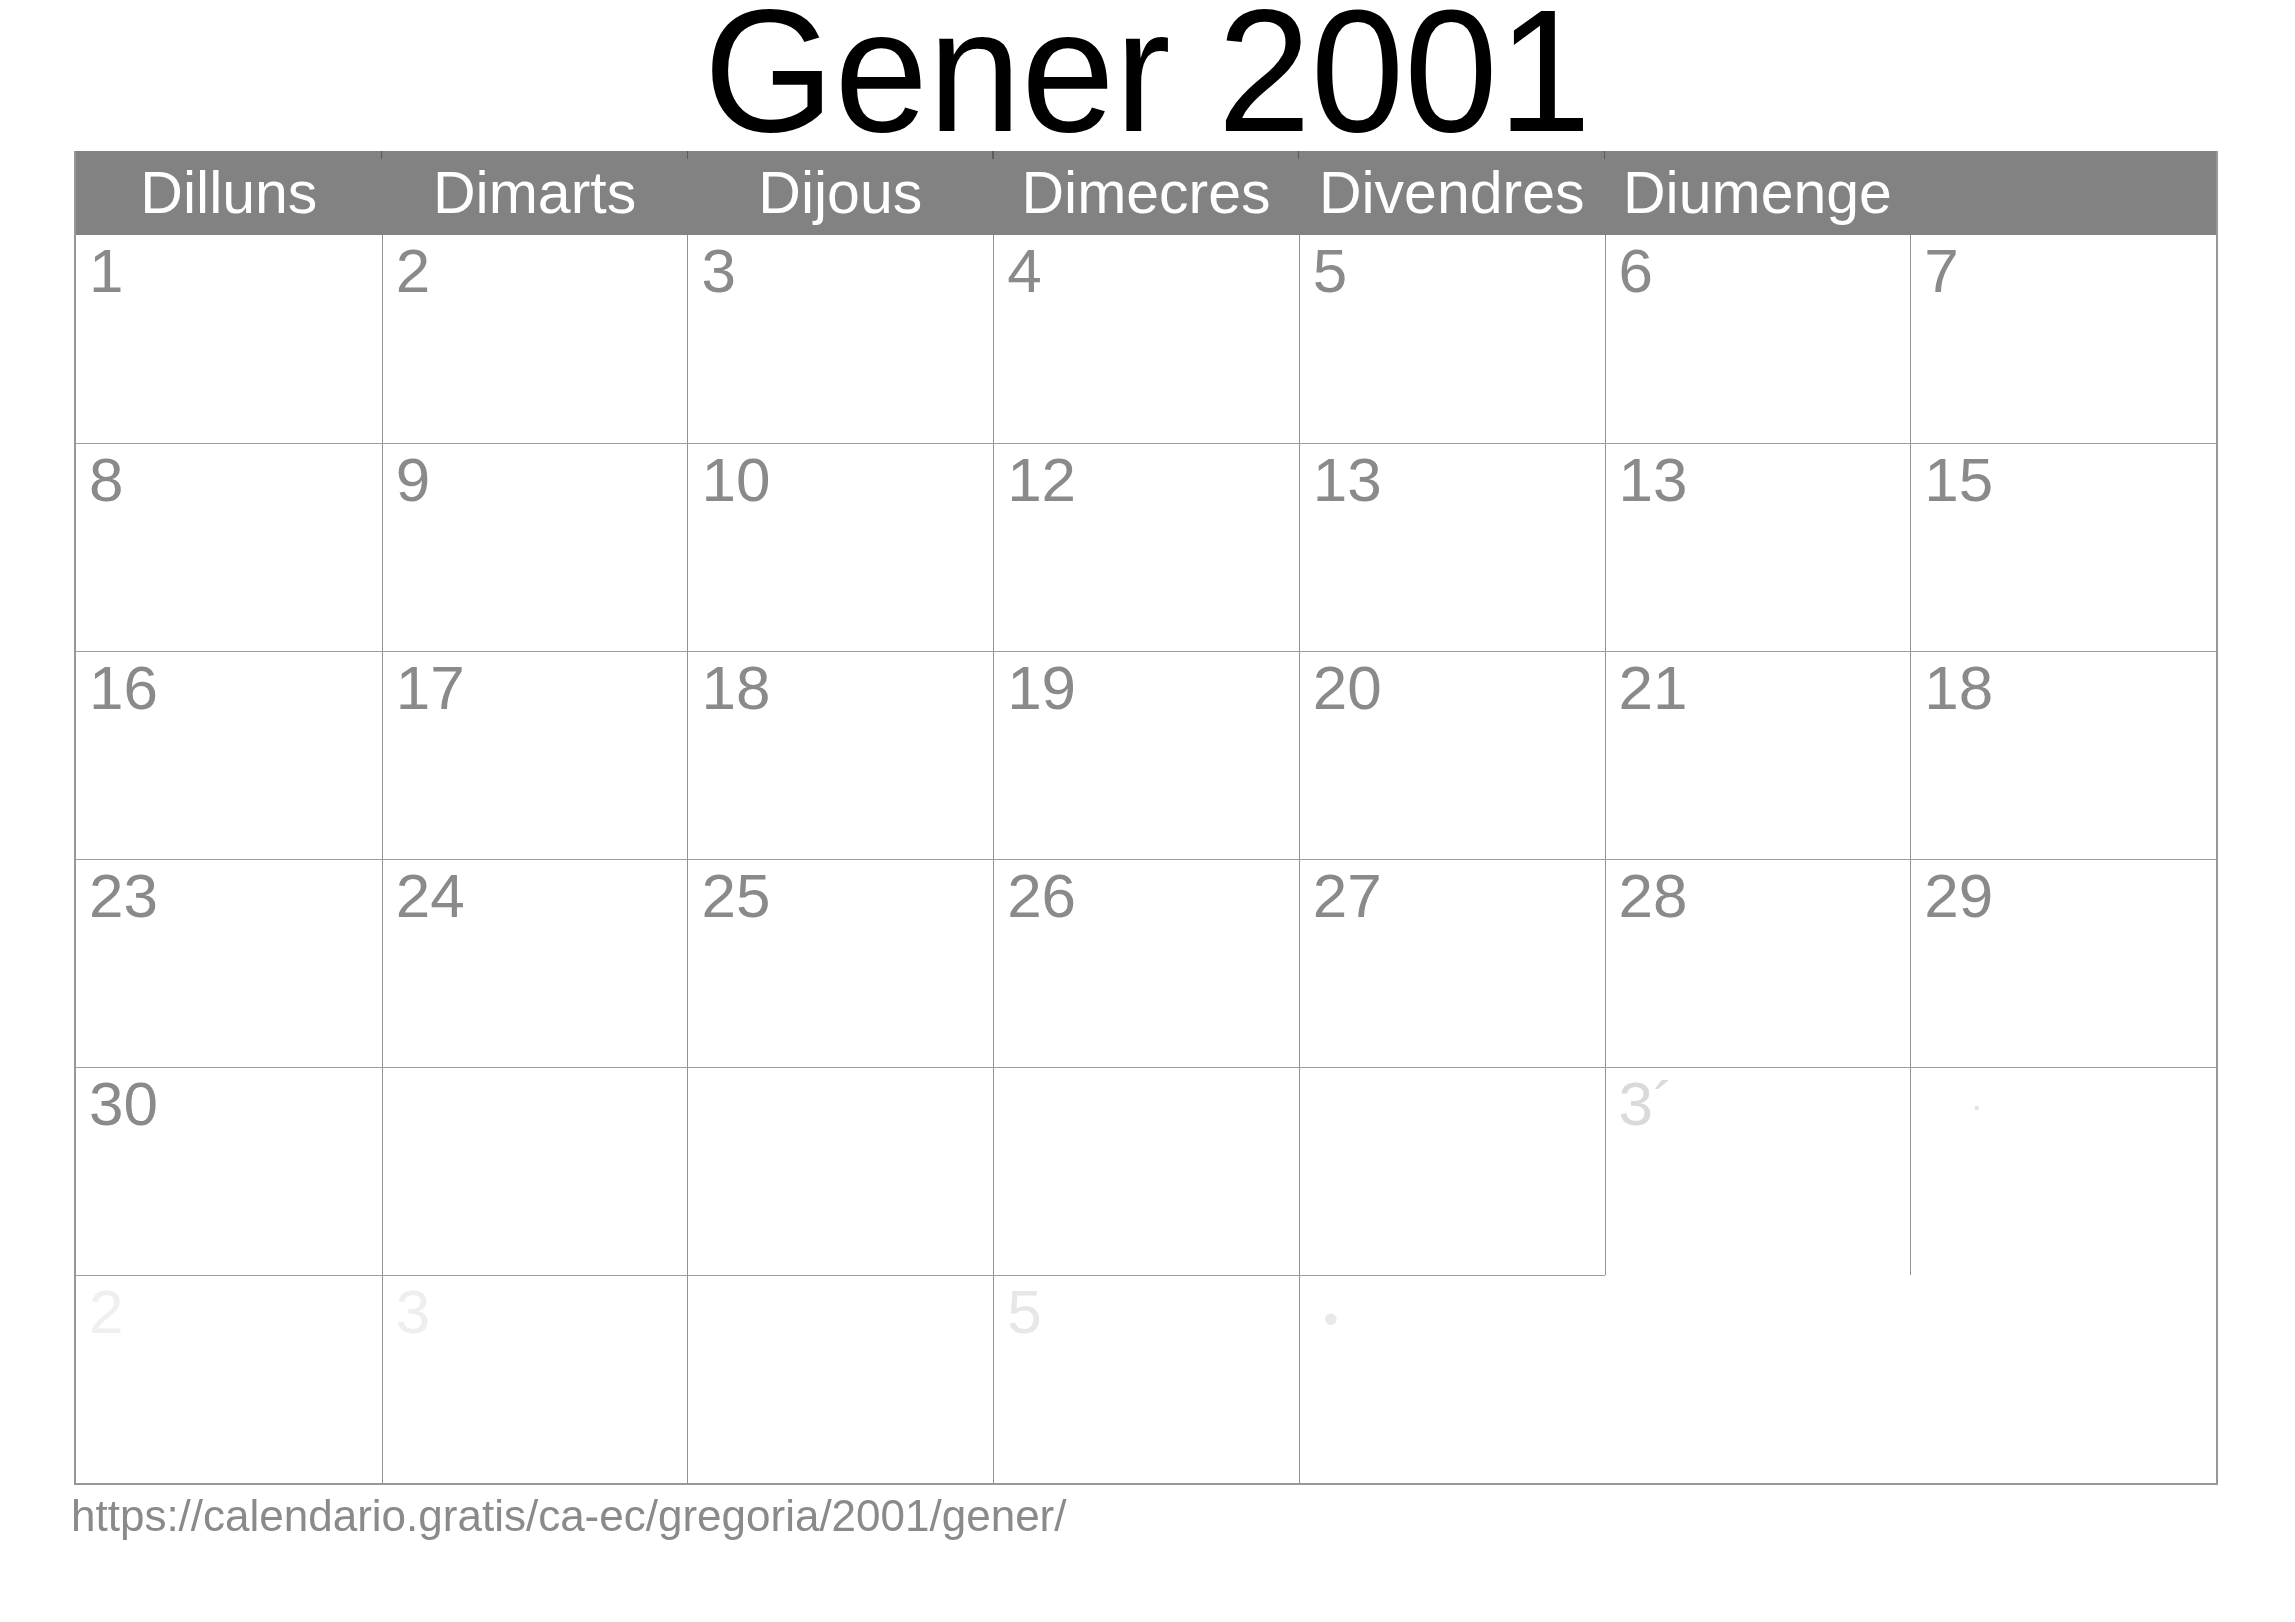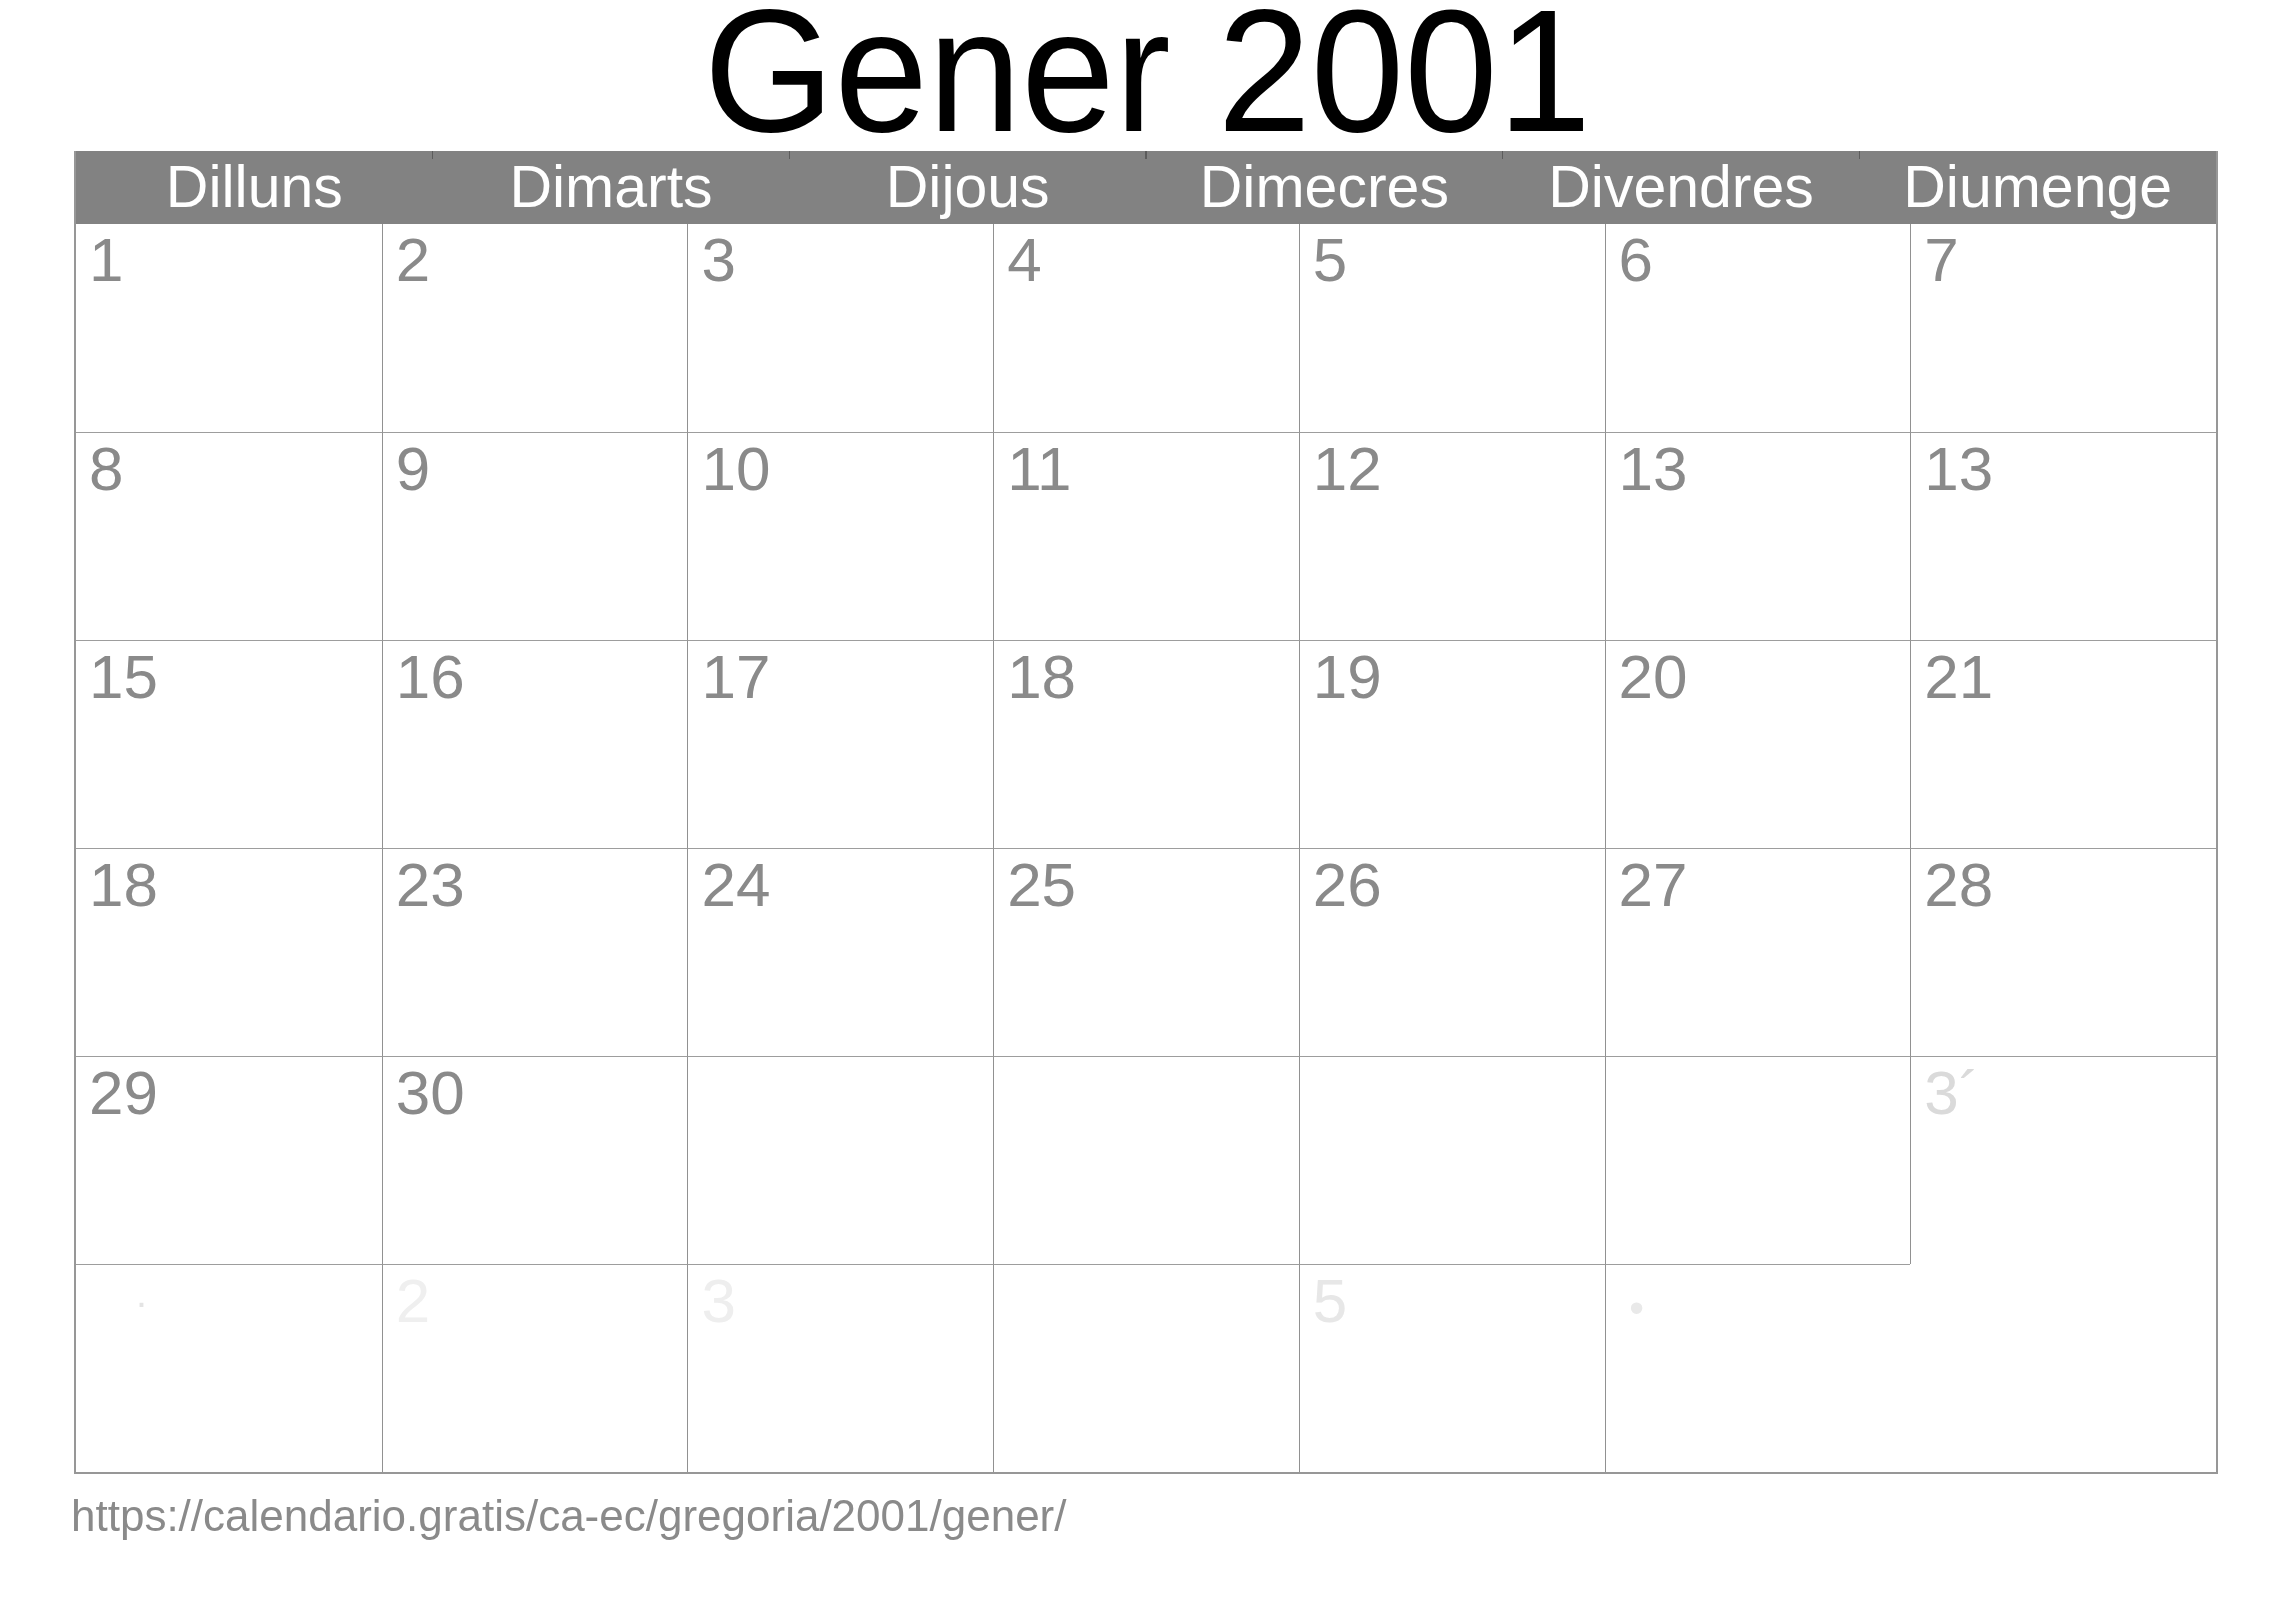--- a/index.html
+++ b/index.html
@@ -17,23 +17,23 @@
     transform:scaleX(0.96);transform-origin:center top;
     white-space:nowrap;
   }
   .calendar{
     position:absolute;left:74px;top:151px;width:2144px;
     box-sizing:border-box;
     border:2px solid #979797;border-top:none;
     background:#ffffff;
   }
   .cal-header{
-    height:73px;
+    height:84px;
     background:var(--header-bg,#828282);
-    display:grid;grid-template-columns:repeat(6,1fr);
+    display:grid;grid-template-columns:repeat(7,1fr);
   }
   .hcell{
     position:relative;
     display:flex;align-items:center;justify-content:center;
     color:var(--header-text,#ffffff);
     font-size:59px;line-height:1;white-space:nowrap;
   }
   .hcell:not(:first-child)::before{
     content:"";position:absolute;left:-0.7px;top:0;
     width:1.3px;height:7.9px;background:#5c5c5c;
@@ -110,23 +110,20 @@
     <div class="cell">
         <span class="daynum">8</span>
       </div>
     <div class="cell">
         <span class="daynum">9</span>
       </div>
     <div class="cell">
         <span class="daynum">10</span>
       </div>
     <div class="cell">
-        <span class="daynum">11</span>
-      </div>
-    <div class="cell">
         <span class="daynum">12</span>
       </div>
     <div class="cell">
         <span class="daynum">13</span>
       </div>
     <div class="cell">
         <span class="daynum">13</span>
       </div>
 
     <div class="cell">

